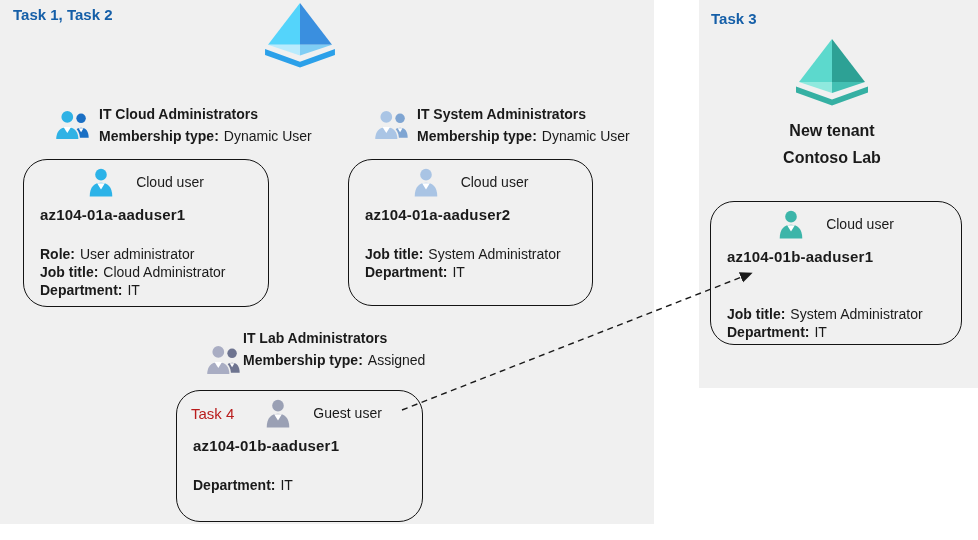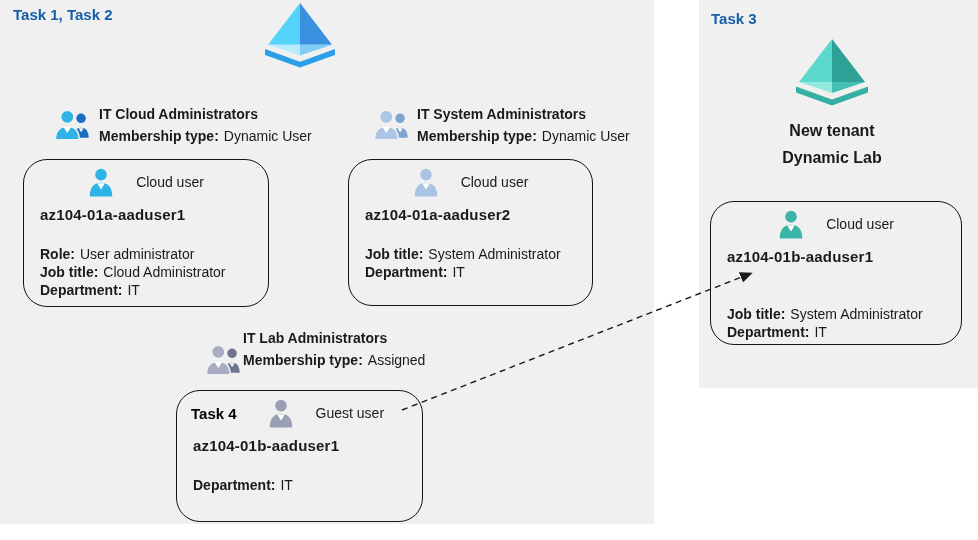--- a/index.html
+++ b/index.html
@@ -11,21 +11,21 @@
   .abs{position:absolute;}
   .task{position:absolute;font-weight:bold;font-size:15px;color:#155fa8;}
   .tenant-label{position:absolute;font-weight:bold;font-size:16px;text-align:center;width:180px;}
   .group{position:absolute;margin-left:16px;}
   .group-title{font-weight:bold;font-size:14px;}
   .group-sub{font-size:14px;margin-top:6px;}
   .b{font-weight:bold;margin-right:5px;}
   .card{position:absolute;border:1.5px solid #141414;border-radius:24px;box-sizing:border-box;}
   .card-header{display:flex;align-items:center;justify-content:center;gap:22px;margin-top:6px;height:32px;font-size:14px;}
   .card-header.left-align{justify-content:flex-start;padding-left:14px;}
-  .task-inline{font-weight:bold;font-size:15px;color:#000000;margin-right:9px;}
+  .task-inline{font-weight:normal;font-size:15px;color:#b91c1c;margin-right:9px;}
   .card-name{font-weight:bold;font-size:15px;margin:8px 16px 0;letter-spacing:.2px;}
   .fields{margin:22px 16px 0;font-size:14px;line-height:18px;}
   .fields.gap-lg{margin-top:40px;}
   .overlay{position:absolute;left:0;top:0;pointer-events:none;}
   svg{display:block;}
 </style>
 </head>
 <body>
 
 <div class="canvas">
@@ -49,21 +49,21 @@
   <div class="abs" style="left:794px;top:38px;">
     <svg width="76" height="68" viewBox="0 0 76 68">
       <polygon points="38,1 5,44 38,44" fill="#5cd9cd"></polygon>
       <polygon points="38,1 71,44 38,44" fill="#2da195"></polygon>
       <polygon points="5,44 38,44 38,55" fill="#8fe9de"></polygon>
       <polygon points="71,44 38,44 38,55" fill="#43c0b3"></polygon>
       <polygon points="2,48.5 38,61.5 74,48.5 74,54.5 38,67.5 2,54.5" fill="#35b0a3"></polygon>
     </svg>
   </div>
   <div class="tenant-label" style="left:742px;top:122px;">New  tenant</div>
-  <div class="tenant-label" style="left:742px;top:149px;">Dynamic Lab</div>
+  <div class="tenant-label" style="left:742px;top:149px;">Contoso Lab</div>
 
   <div class="group" style="left:38px;top:107px;">
     <svg width="38" height="36" viewBox="0 0 40 36">
       <circle cx="28.5" cy="11" r="5" fill="#1a6fc4"></circle>
       <path d="M20.5,31.5 C20.5,24 24,21 28.5,21 C33,21 36.5,24 36.5,31.5 Z" fill="#1a6fc4"></path>
       <polygon points="26,21.3 31,21.3 28.5,25.5" fill="#ffffff"></polygon>
       <circle cx="14" cy="9.5" r="7" fill="#2fb2e5" stroke="#f0f0f0" stroke-width="1.6"></circle>
       <path d="M1.5,33.5 C1.5,23.5 7,19.5 14,19.5 C21,19.5 26.5,23.5 26.5,33.5 Z" fill="#2fb2e5" stroke="#f0f0f0" stroke-width="1.6"></path>
       <polygon points="10,20 18,20 14,26.5" fill="#ffffff"></polygon>
     </svg>

